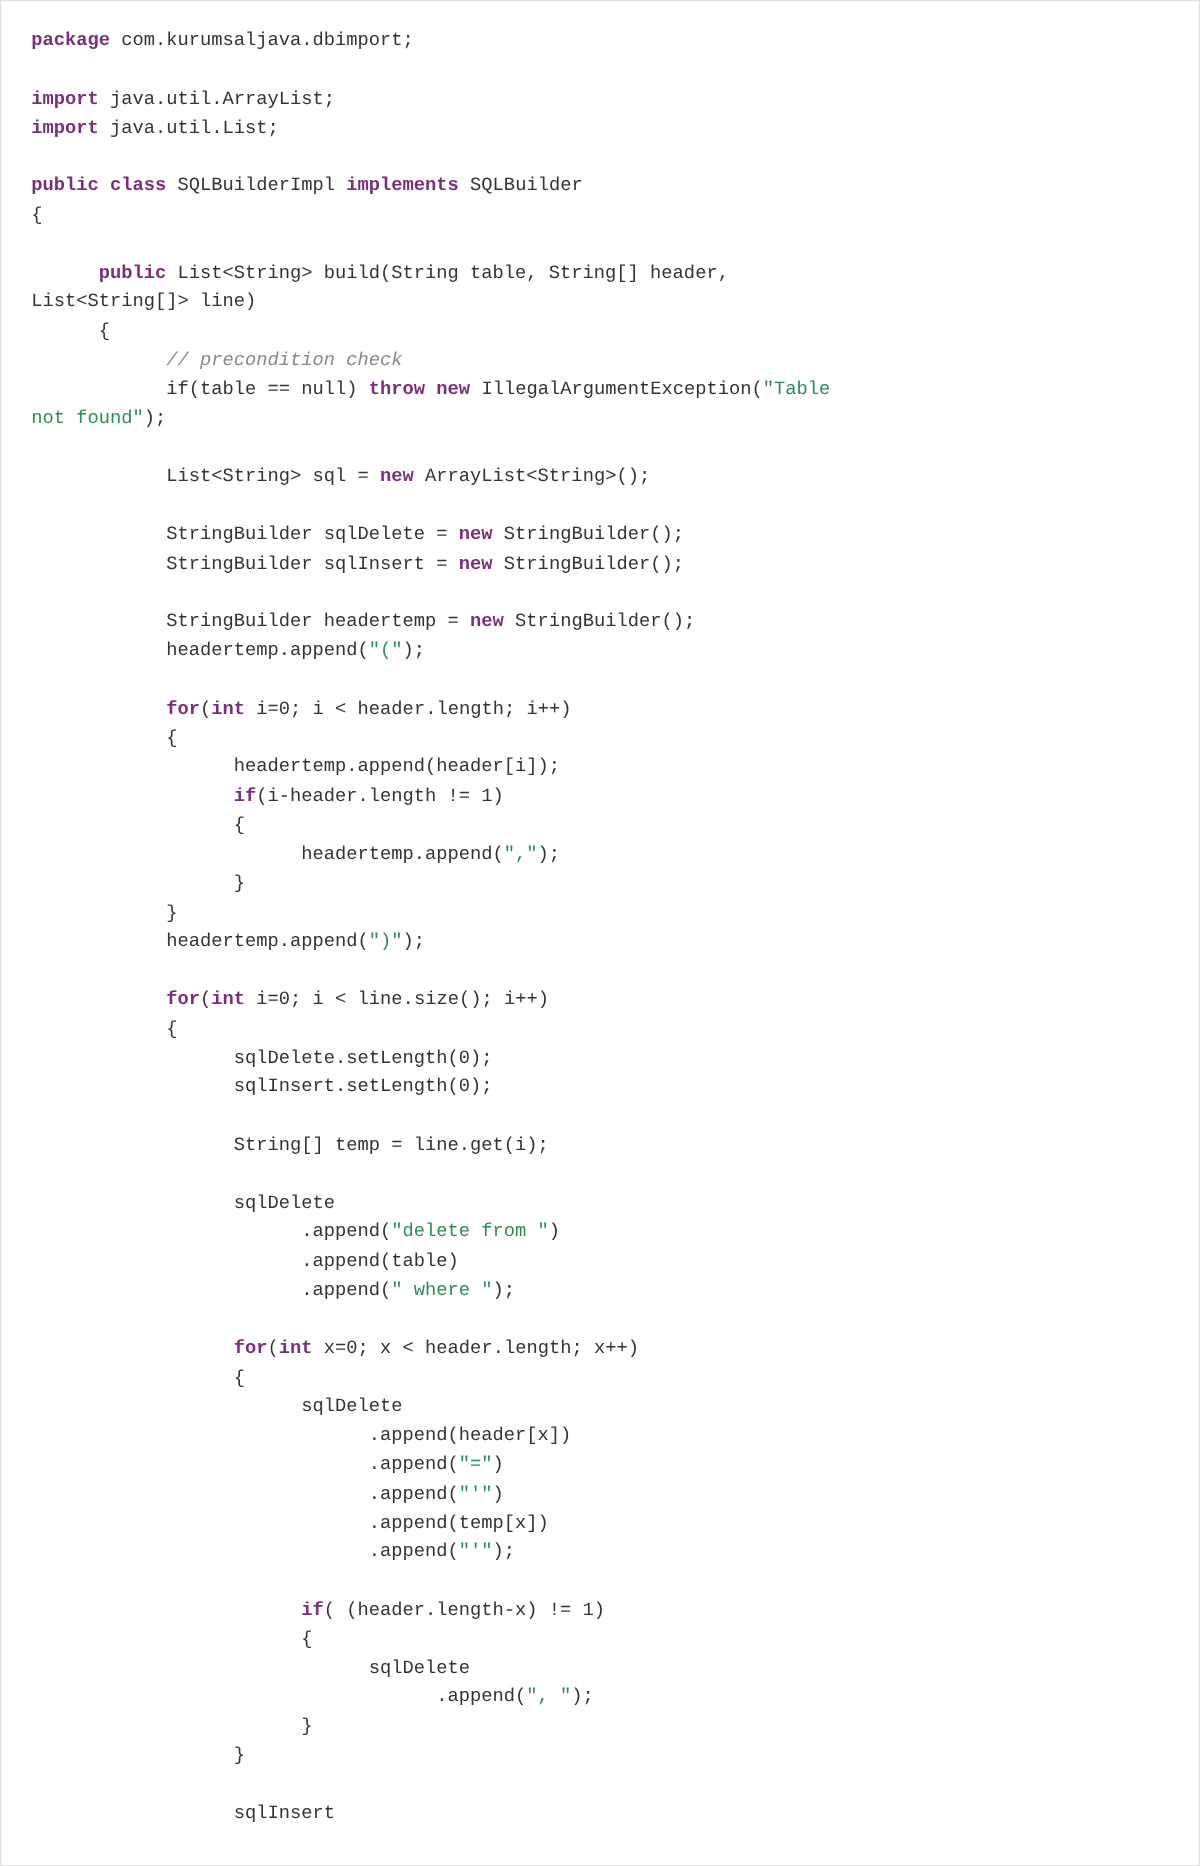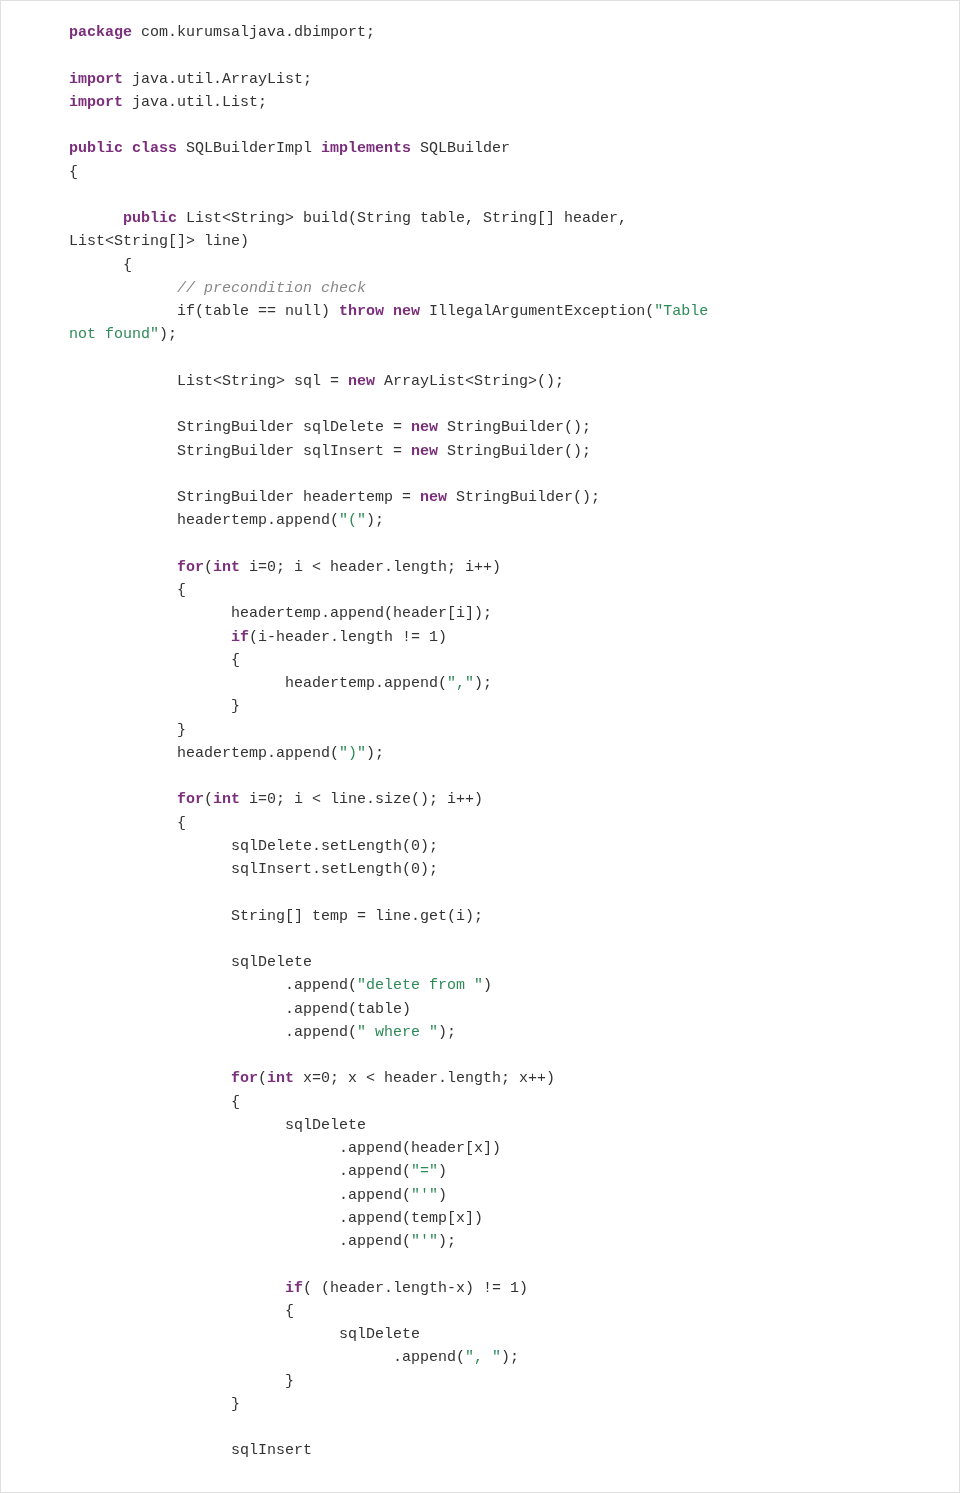--- a/index.html
+++ b/index.html
@@ -24,21 +24,20 @@
       overflow-x: auto;
     }
 
     pre {
       white-space: pre-wrap;
       word-break: break-word;
       font-family: 'Courier New', Courier, monospace;
       font-size: 15px;
       line-height: 1.55;
       color: #333;
-      margin-left: 44px;
     }
 
     .kw {
       color: #7b2f7b;
       font-weight: bold;
     }
 
     .cm {
       color: #888;
       font-style: italic;

